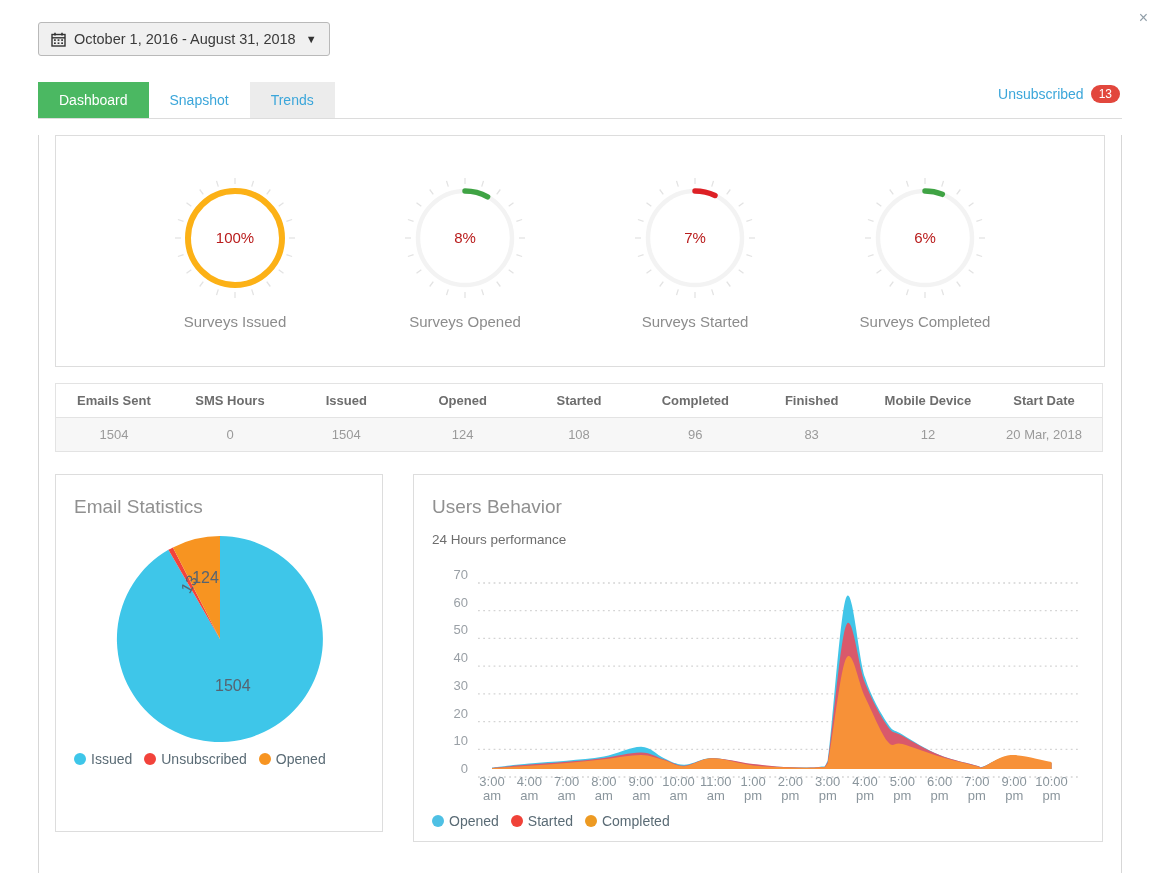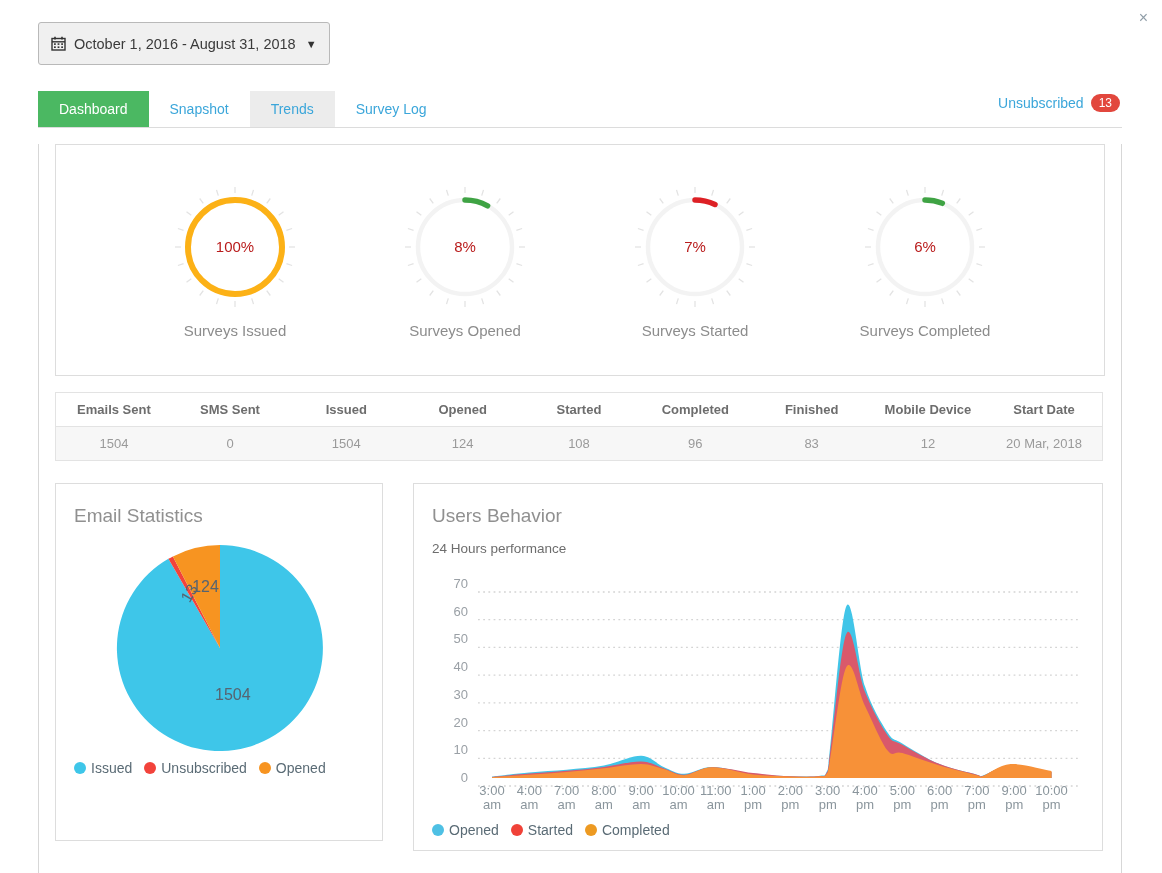--- a/index.html
+++ b/index.html
@@ -5,21 +5,21 @@
   * { margin:0; padding:0; box-sizing:border-box; }
   html,body { width:1162px; height:873px; background:#fff; overflow:hidden;
     font-family:"Liberation Sans", sans-serif; color:#444; position:relative; }
 
   .close-x { position:absolute; top:9px; right:14px; font-size:16px; color:#909ea8; cursor:pointer; }
 
   .header { margin:22px 45px 0 38px; display:flex; justify-content:space-between; align-items:center; }
   .title-wrap { display:flex; align-items:baseline; }
   .page-title { font-size:27px; font-weight:400; color:#474747; }
   .page-subtitle { font-size:18px; font-weight:400; color:#a8a8a8; margin-left:8px; }
-  .date-btn { height:43px; padding:0 12px; background:#f0f0f0; border:1px solid #b9b9b9;
+  .date-btn { height:34px; padding:0 12px; background:#f0f0f0; border:1px solid #b9b9b9;
     border-radius:3px; display:flex; align-items:center; gap:8px; font-size:14.5px; color:#3a3a3a; cursor:pointer;justify-content:center; }
   .date-btn .caret { font-size:11px; color:#333; margin-left:2px; }
 
   .tabbar { margin:14px 40px 0 38px; border-bottom:1px solid #dcdcdc; display:flex; align-items:stretch; }
   .tab { padding:10px 21px; font-size:14px; color:#3ba6da; cursor:pointer;margin-top:12px; }
   .tab.active { background:#4bb862; color:#fff; }
   .tab.hovered { background:#ececec; }
   .tab-spacer { flex:1; }
   .unsub-wrap { display:flex; align-items:center; padding:10px 2px; }
   .unsub-link { color:#3ba6da; font-size:14px; cursor:pointer; }
@@ -79,21 +79,20 @@
     </svg>
     <span>October 1, 2016 - August 31, 2018</span>
     <span class="caret">▼</span>
   </div>
 </div>
 
 <div class="tabbar">
   <div class="tab active">Dashboard</div>
   <div class="tab">Snapshot</div>
   <div class="tab hovered">Trends</div>
-  <div class="tab">Survey Log</div>
   <div class="tab-spacer"></div>
   <div class="unsub-wrap">
     <span class="unsub-link">Unsubscribed</span>
     <span class="badge">13</span>
   </div>
 </div>
 
 <div class="main">
 
   <div class="gauges-panel">
@@ -216,21 +215,21 @@
         <div class="gauge-value">6%</div>
       </div>
       <div class="gauge-label">Surveys Completed</div>
     </div>
   </div>
 
   <table class="summary">
     <thead>
       <tr>
         <th>Emails Sent</th>
-        <th>SMS Sent</th>
+        <th>SMS Hours</th>
         <th>Issued</th>
         <th>Opened</th>
         <th>Started</th>
         <th>Completed</th>
         <th>Finished</th>
         <th>Mobile Device</th>
         <th>Start Date</th>
       </tr>
     </thead>
     <tbody>

